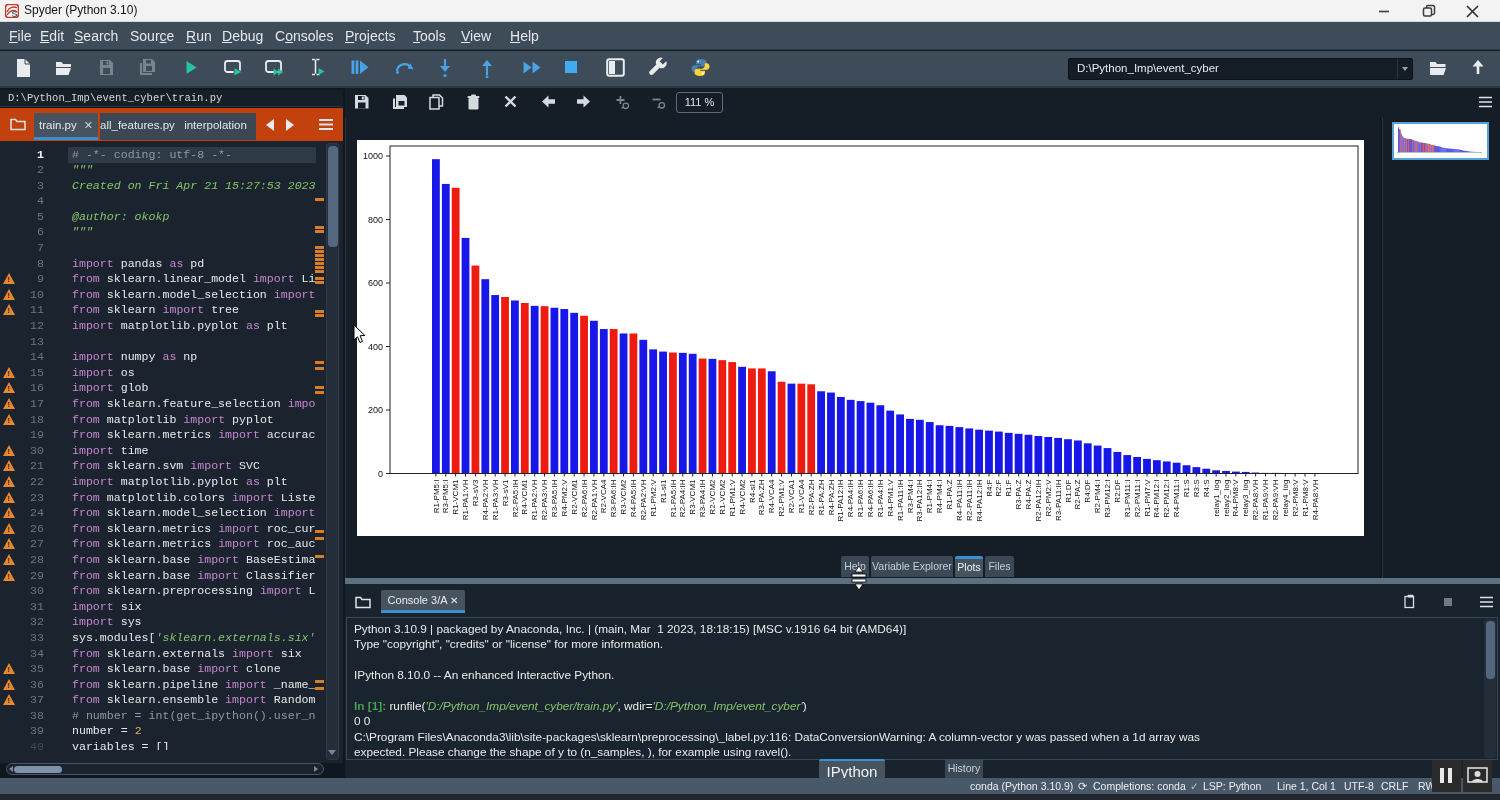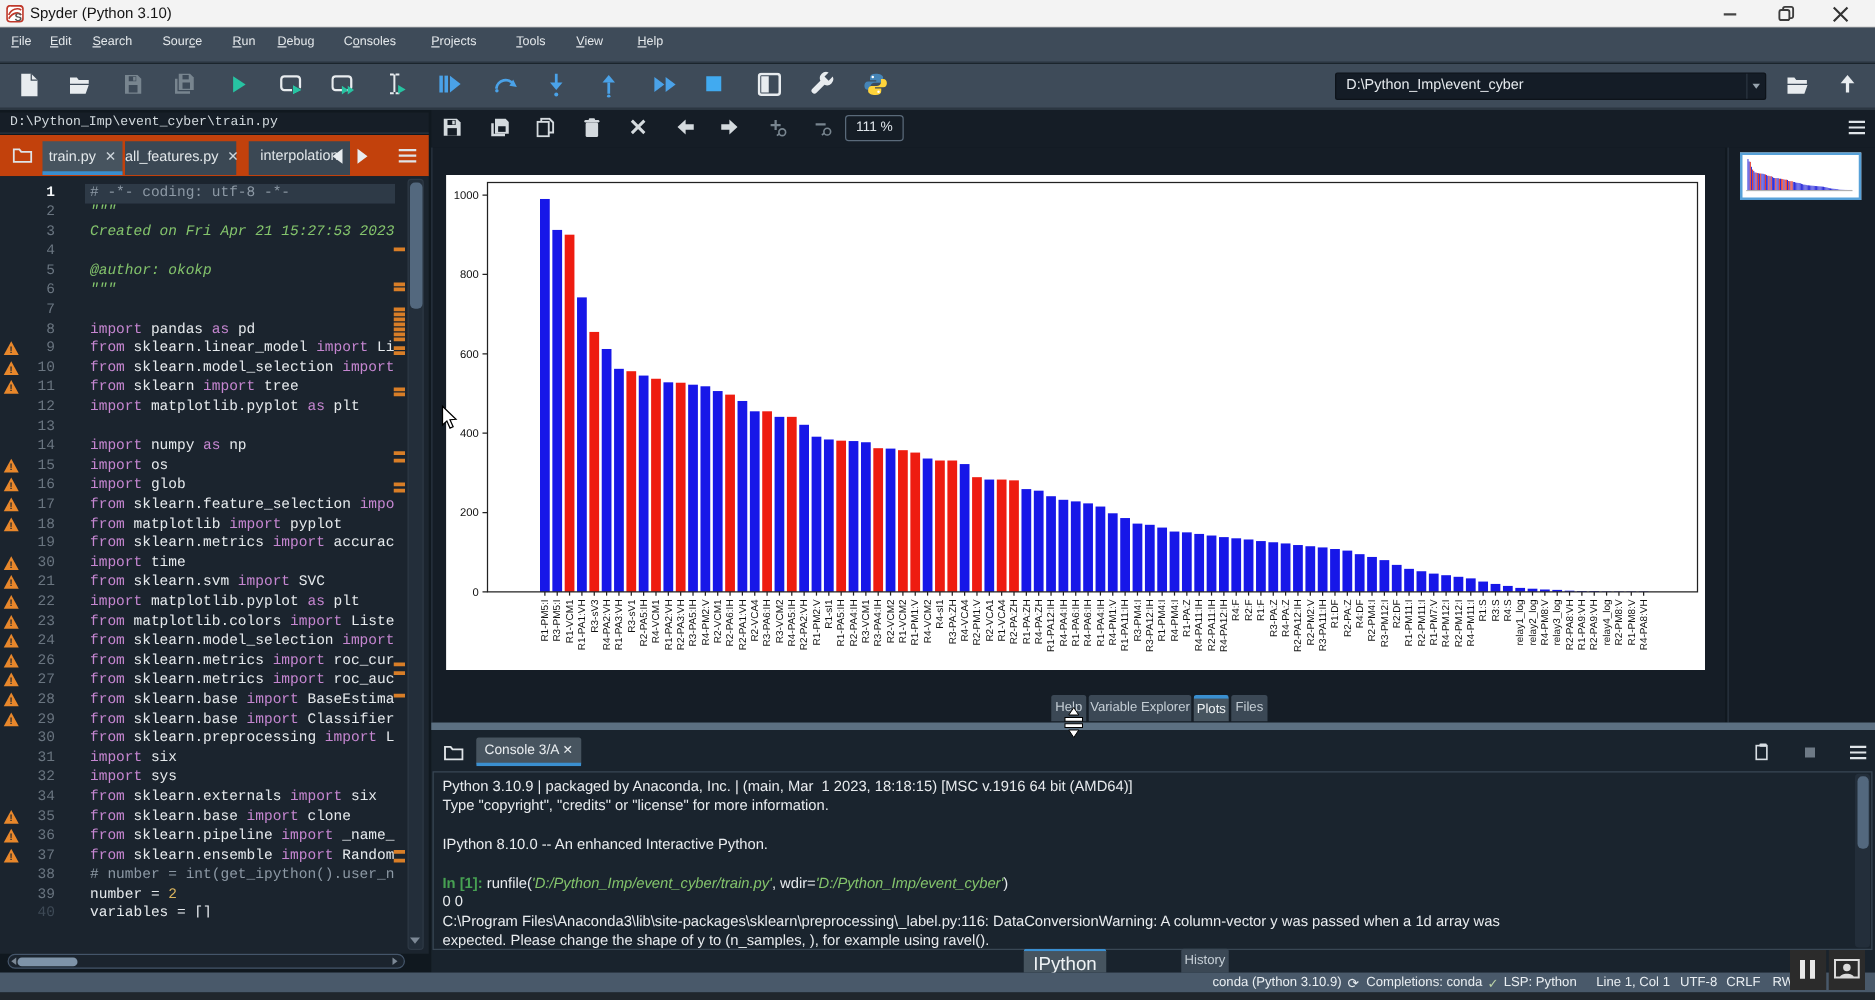--- a/index.html
+++ b/index.html
@@ -2,21 +2,21 @@
 <html><head><meta charset="utf-8">
 <style>
 *{margin:0;padding:0;box-sizing:border-box}
 html,body{width:1500px;height:800px;overflow:hidden;background:#10181f;font-family:"Liberation Sans",sans-serif}
 .abs{position:absolute}
 
 #title{position:absolute;left:0;top:0;width:1500px;height:22px;background:#f3f3f3;border-bottom:1px solid #d8d8d8}
 #title .t{position:absolute;left:24px;top:3px;font-size:12px;color:#141414}
 
 #menu{position:absolute;left:0;top:22px;width:1500px;height:28px;background:#3e4b59;border-bottom:1px solid #303c48}
-#menu span{position:absolute;top:6px;font-size:10px;color:#e4e8eb}
+#menu span{position:absolute;top:6px;font-size:14px;color:#e4e8eb}
 #menu u{text-decoration:underline}
 
 #tools{position:absolute;left:0;top:51px;width:1500px;height:37px;background:#3e4b59;border-bottom:2px solid #2c3742}
 
 #bread{position:absolute;left:0;top:90px;width:343px;height:17px;background:#161e27;color:#d3dade;font-family:"Liberation Mono",monospace;font-size:10.5px;padding:2px 0 0 8px;border-bottom:1px solid #2a3540}
 #tabbar{position:absolute;left:0;top:108px;width:343px;height:33px;background:#c2410c}
 .etab{position:absolute;top:5px;height:27px;font-size:11.5px;color:#e2e7ea;text-align:center;padding-top:6px}
 .ex{color:#ccd4da;font-size:11px;margin-left:7px}
 #editor{position:absolute;left:0;top:141px;width:343px;height:622px;background:#1b242e;overflow:hidden;padding-top:6px}
 .crow{position:relative;height:15.6px;white-space:pre;width:316px;overflow:hidden}
@@ -188,21 +188,21 @@
     </svg>
 </div>
 
 <div id="bread">D:\Python_Imp\event_cyber\train.py</div>
 <div id="tabbar">
  <svg class="abs" style="left:10px;top:9px" width="16" height="14" viewBox="0 0 16 14">
       <path d="M1 2.5 h4.5 l1.5 2 h8 v8 h-14 z" fill="none" stroke="#dfe4e8" stroke-width="1.5"></path>
     </svg>
  <div class="etab" style="left:34px;width:64px;background:#47545f;border-bottom:3px solid #3a8fd0">train.py<span class="ex">✕</span></div>
  <div class="etab" style="left:100px;width:89px;background:#3b4854">all_features.py<span class="ex">✕</span></div>
- <div class="etab" style="left:199px;width:81px;background:#3b4854">interpolation</div>
+ <div class="etab" style="left:175px;width:81px;background:#3b4854">interpolation</div>
  <div class="abs" style="left:266px;top:11px;width:0;height:0;border-top:6px solid transparent;border-bottom:6px solid transparent;border-right:8px solid #e8ecef"></div>
  <div class="abs" style="left:286px;top:11px;width:0;height:0;border-top:6px solid transparent;border-bottom:6px solid transparent;border-left:8px solid #e8ecef"></div>
  <svg class="abs" style="left:318px;top:10px" width="16" height="13" viewBox="0 0 16 13">
       <path d="M1 2 h14 M1 6.5 h14 M1 11 h14" stroke="#dfe4e8" stroke-width="1.8"></path>
     </svg>
 </div>
 
 <div id="editor">
 <div class="crow cur"><span class="lnum curn">1</span><span class="code"><span class="c"># -*- coding: utf-8 -*-</span></span></div>
 <div class="crow"><span class="lnum">2</span><span class="code"><span class="s">"""</span></span></div>
@@ -228,20 +228,21 @@
 <div class="crow"><span class="warn"></span><span class="lnum">22</span><span class="code"><span class="k">import</span> matplotlib.pyplot <span class="k">as</span> plt</span></div>
 <div class="crow"><span class="warn"></span><span class="lnum">23</span><span class="code"><span class="k">from</span> matplotlib.colors <span class="k">import</span> Liste</span></div>
 <div class="crow"><span class="warn"></span><span class="lnum">24</span><span class="code"><span class="k">from</span> sklearn.model_selection <span class="k">import</span></span></div>
 <div class="crow"><span class="warn"></span><span class="lnum">26</span><span class="code"><span class="k">from</span> sklearn.metrics <span class="k">import</span> roc_cur</span></div>
 <div class="crow"><span class="warn"></span><span class="lnum">27</span><span class="code"><span class="k">from</span> sklearn.metrics <span class="k">import</span> roc_auc</span></div>
 <div class="crow"><span class="warn"></span><span class="lnum">28</span><span class="code"><span class="k">from</span> sklearn.base <span class="k">import</span> BaseEstima</span></div>
 <div class="crow"><span class="warn"></span><span class="lnum">29</span><span class="code"><span class="k">from</span> sklearn.base <span class="k">import</span> Classifier</span></div>
 <div class="crow"><span class="lnum">30</span><span class="code"><span class="k">from</span> sklearn.preprocessing <span class="k">import</span> L</span></div>
 <div class="crow"><span class="lnum">31</span><span class="code"><span class="k">import</span> six</span></div>
 <div class="crow"><span class="lnum">32</span><span class="code"><span class="k">import</span> sys</span></div>
+<div class="crow"><span class="lnum">33</span><span class="code">sys.modules[<span class="s">'sklearn.externals.six'</span></span></div>
 <div class="crow"><span class="lnum">34</span><span class="code"><span class="k">from</span> sklearn.externals <span class="k">import</span> six</span></div>
 <div class="crow"><span class="warn"></span><span class="lnum">35</span><span class="code"><span class="k">from</span> sklearn.base <span class="k">import</span> clone</span></div>
 <div class="crow"><span class="warn"></span><span class="lnum">36</span><span class="code"><span class="k">from</span> sklearn.pipeline <span class="k">import</span> _name_</span></div>
 <div class="crow"><span class="warn"></span><span class="lnum">37</span><span class="code"><span class="k">from</span> sklearn.ensemble <span class="k">import</span> Random</span></div>
 <div class="crow"><span class="lnum">38</span><span class="code"><span class="c"># number = int(get_ipython().user_n</span></span></div>
 <div class="crow"><span class="lnum">39</span><span class="code">number = <span class="n">2</span></span></div>
 <div class="crow" style="height:10px;overflow:hidden"><span class="lnum" style="color:#3e4a56">40</span><span class="code">variables = []</span></div>
 </div>
 <div id="flagarea" style="height:800px">
 <div class="flag" style="top:198px"></div>

